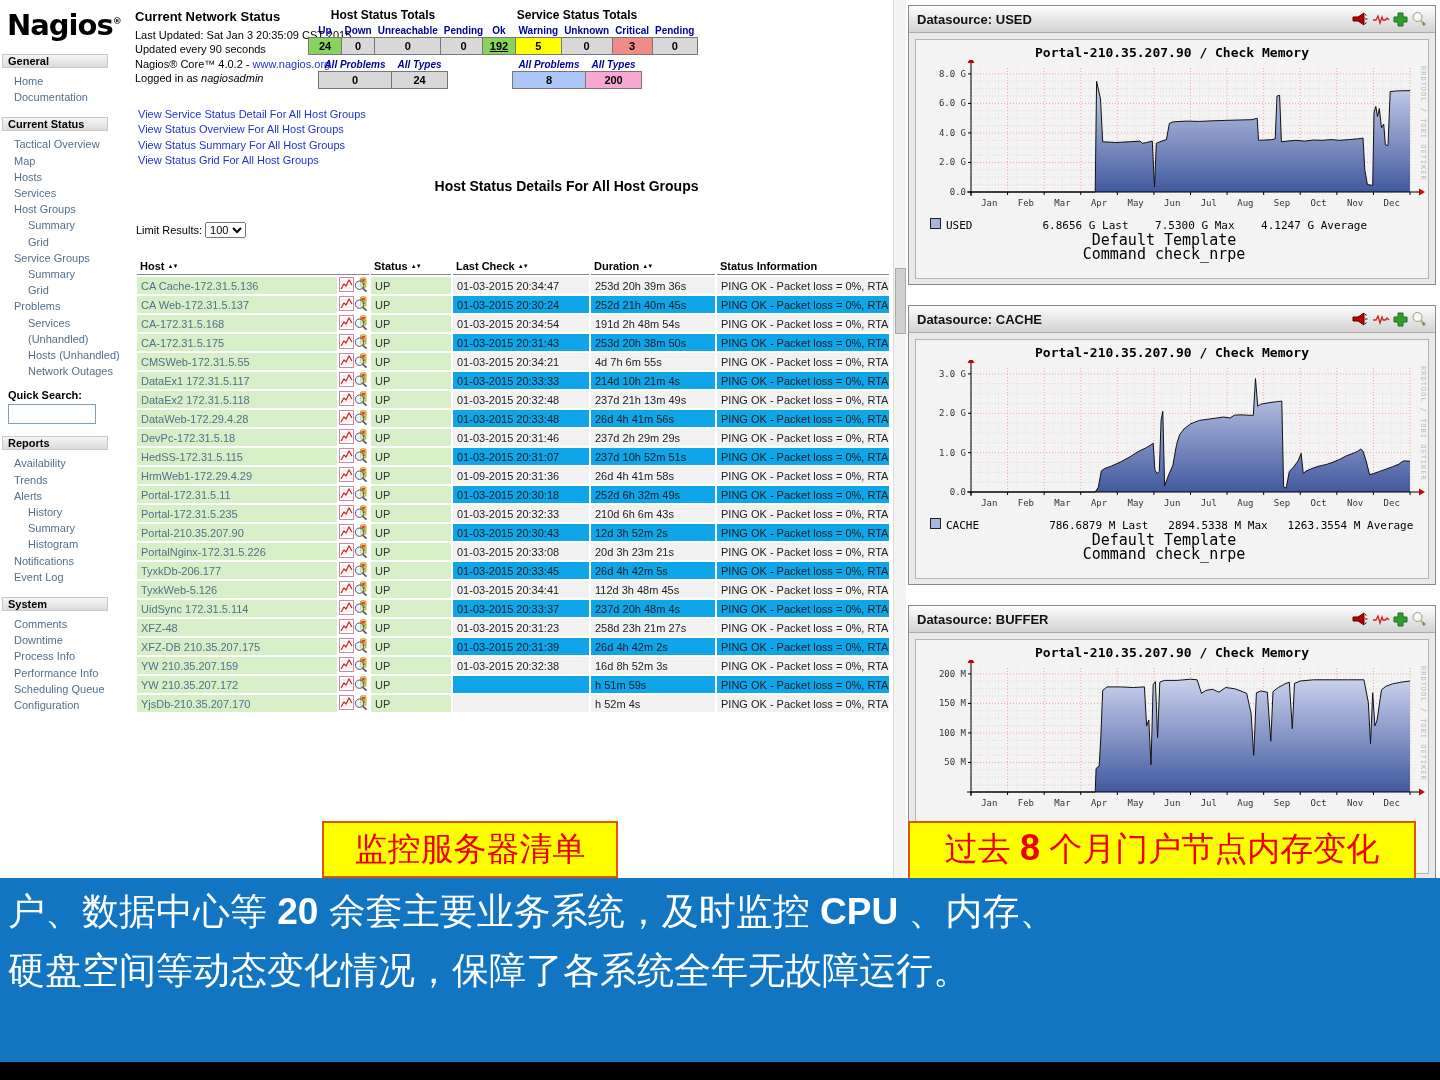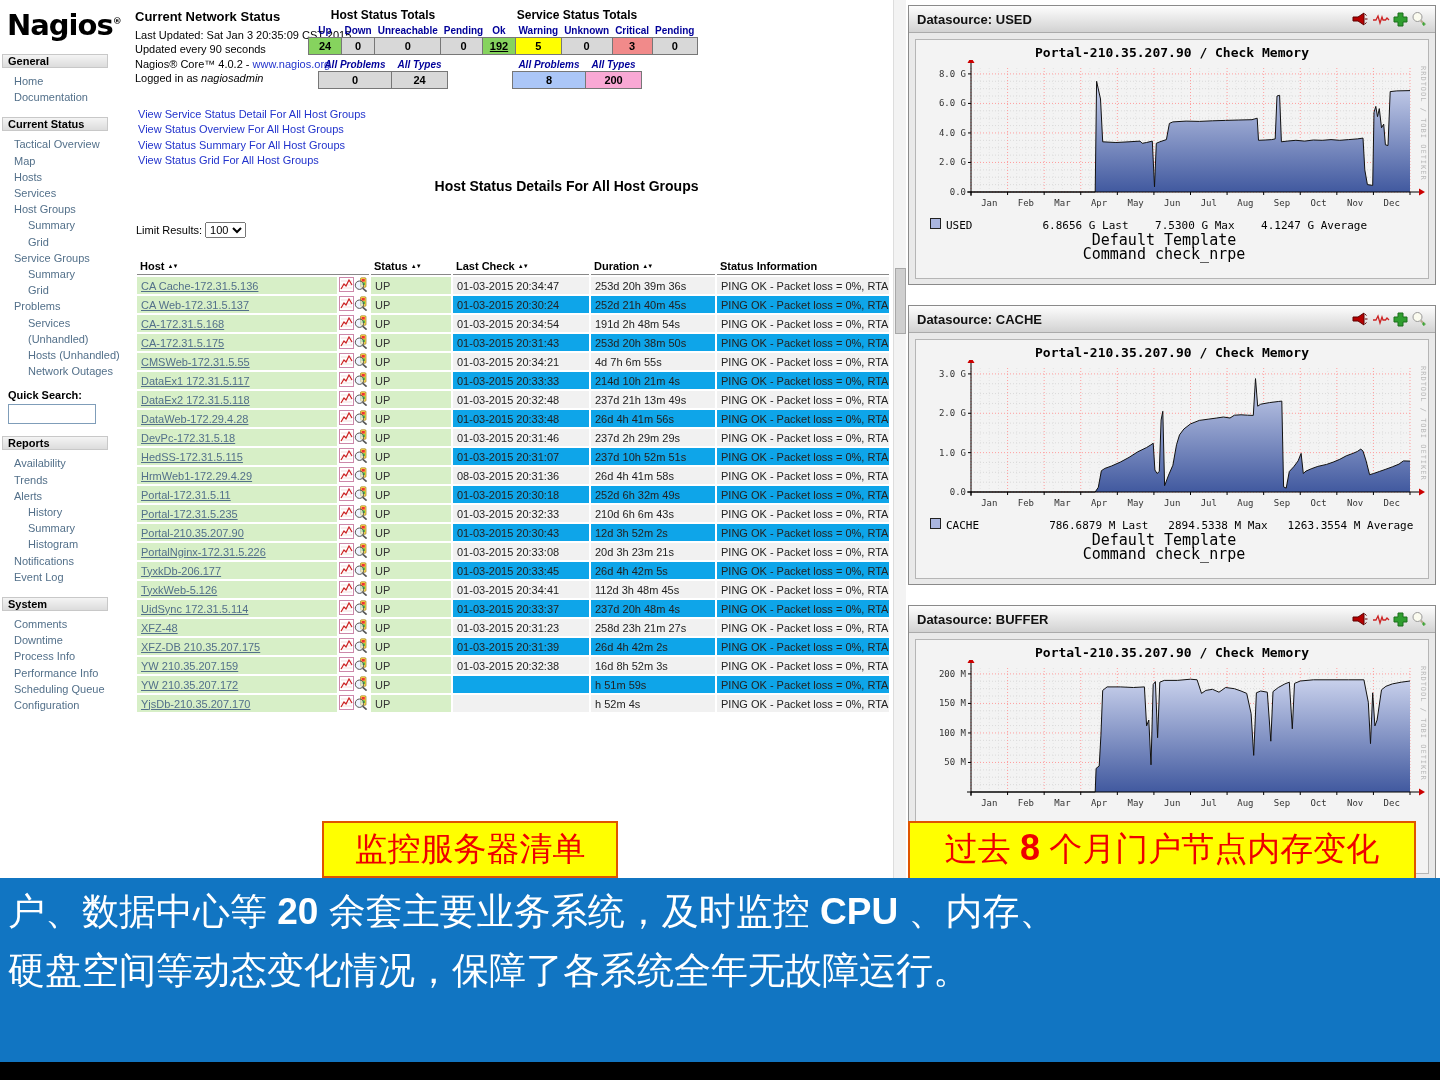--- a/index.html
+++ b/index.html
@@ -35,21 +35,21 @@
     font-size:14px;color:#000;}
   .limit{position:absolute;left:6px;top:222px;}
   .limit select{font-size:11px;}
   
   .status-table{position:absolute;left:5px;top:256px;border-collapse:separate;border-spacing:2px;
     font-size:11px;}
   .status-table th{font-weight:bold;text-align:left;border-bottom:1px solid #888;padding:2px 3px;
     white-space:nowrap;color:#000;}
   .status-table .arr{font-size:6px;letter-spacing:-1px;vertical-align:2px;}
   .status-table td{padding:2.5px 4px;white-space:nowrap;overflow:hidden;}
-  td.c-host{width:192px;max-width:192px;background:#d7efc7;color:#53708a;cursor:pointer;text-decoration:underline;}
+  td.c-host{width:192px;max-width:192px;background:#d7efc7;color:#53708a;cursor:pointer;}
   td.c-ico{width:15px;padding:0 0;background:transparent;}
   td.c-status{width:72px;background:#d7efc7;color:#333;}
   td.c-last{width:128px;} td.c-dur{width:116px;} td.c-info{width:164px;max-width:164px;}
   tr.odd td.gray{background:#f1f1f1;color:#222;}
   tr.even td.gray{background:#0ea5e9;color:#222;}
   #main-scroll{position:absolute;left:893px;top:0;width:12px;height:878px;background:#f3f3f3;
     border-left:1px solid #ddd;}
   #main-scroll .thumb{position:absolute;left:1px;top:268px;width:9px;height:64px;background:#cfcfcf;
     border:1px solid #a8a8a8;cursor:pointer;}
   
@@ -381,21 +381,21 @@
               <path d="M2 4 H13 M2 8 H13 M2 11 H13" stroke="#eed0d0" stroke-width="0.7" fill="none"></path>
               <path d="M2 12 L5 7 L7 9 L10 3 L13 8" fill="none" stroke="#cc2222" stroke-width="1.2"></path>
             </svg><svg width="15" height="15" viewBox="0 0 15 15">
               <rect x="6.5" y="0.8" width="5.5" height="9.5" rx="1" fill="#ffdd55" stroke="#886600" stroke-width="0.6"></rect>
               <rect x="7.6" y="2" width="3.2" height="2.6" fill="#ee3333"></rect>
               <rect x="7.6" y="5.4" width="3.2" height="2.6" fill="#33bb33"></rect>
               <circle cx="5.5" cy="8.2" r="4.2" fill="rgba(225,238,255,0.6)" stroke="#555"></circle>
               <line x1="8.6" y1="11.2" x2="12.6" y2="14.6" stroke="#555" stroke-width="1.7"></line>
             </svg></td>
           <td class="c-status">UP</td>
-          <td class="c-last gray">08-03-2015 20:31:36</td>
+          <td class="c-last gray">01-09-2015 20:31:36</td>
           <td class="c-dur gray">26d 4h 41m 58s</td>
           <td class="c-info gray">PING OK - Packet loss = 0%, RTA = 0.61 ms</td>
         </tr>
         <tr class="even">
           <td class="c-host">Portal-172.31.5.11</td>
           <td class="c-ico"><svg width="15" height="15" viewBox="0 0 15 15">
               <rect x="0.5" y="0.5" width="14" height="14" fill="#fff" stroke="#cc88aa"></rect>
               <path d="M2 4 H13 M2 8 H13 M2 11 H13" stroke="#eed0d0" stroke-width="0.7" fill="none"></path>
               <path d="M2 12 L5 7 L7 9 L10 3 L13 8" fill="none" stroke="#cc2222" stroke-width="1.2"></path>
             </svg><svg width="15" height="15" viewBox="0 0 15 15">

